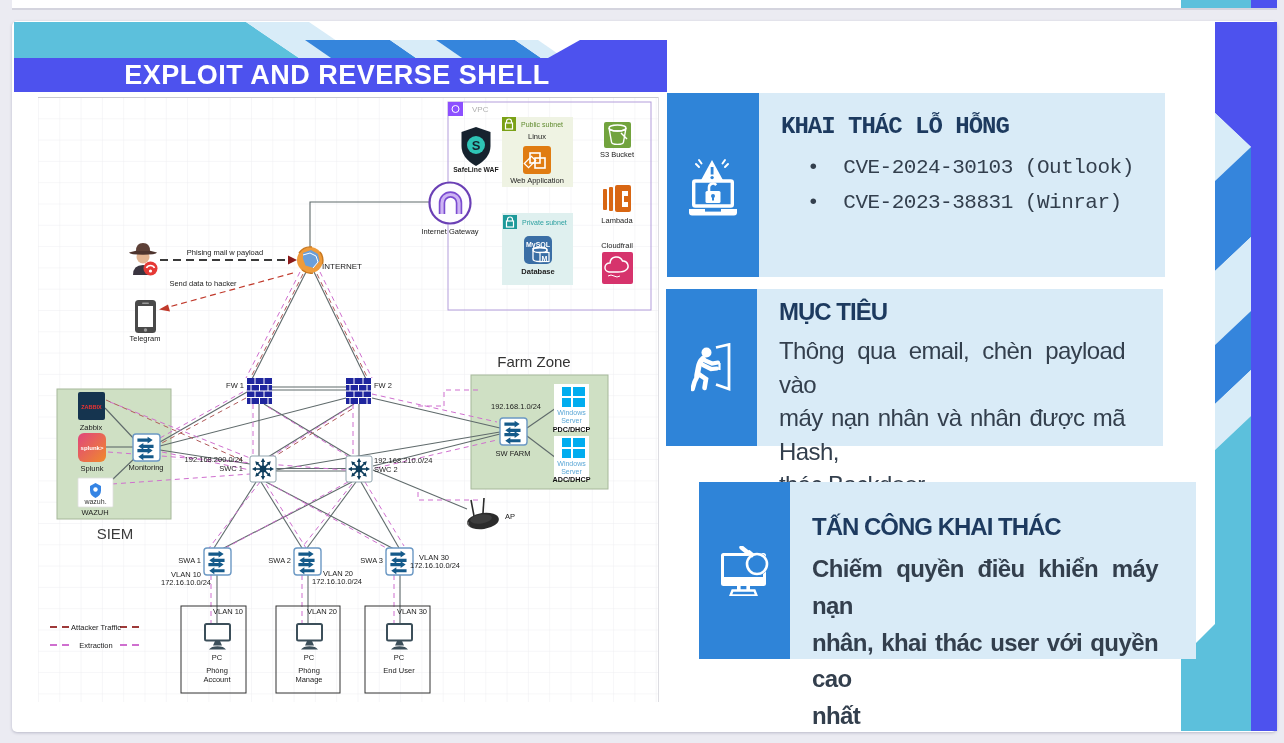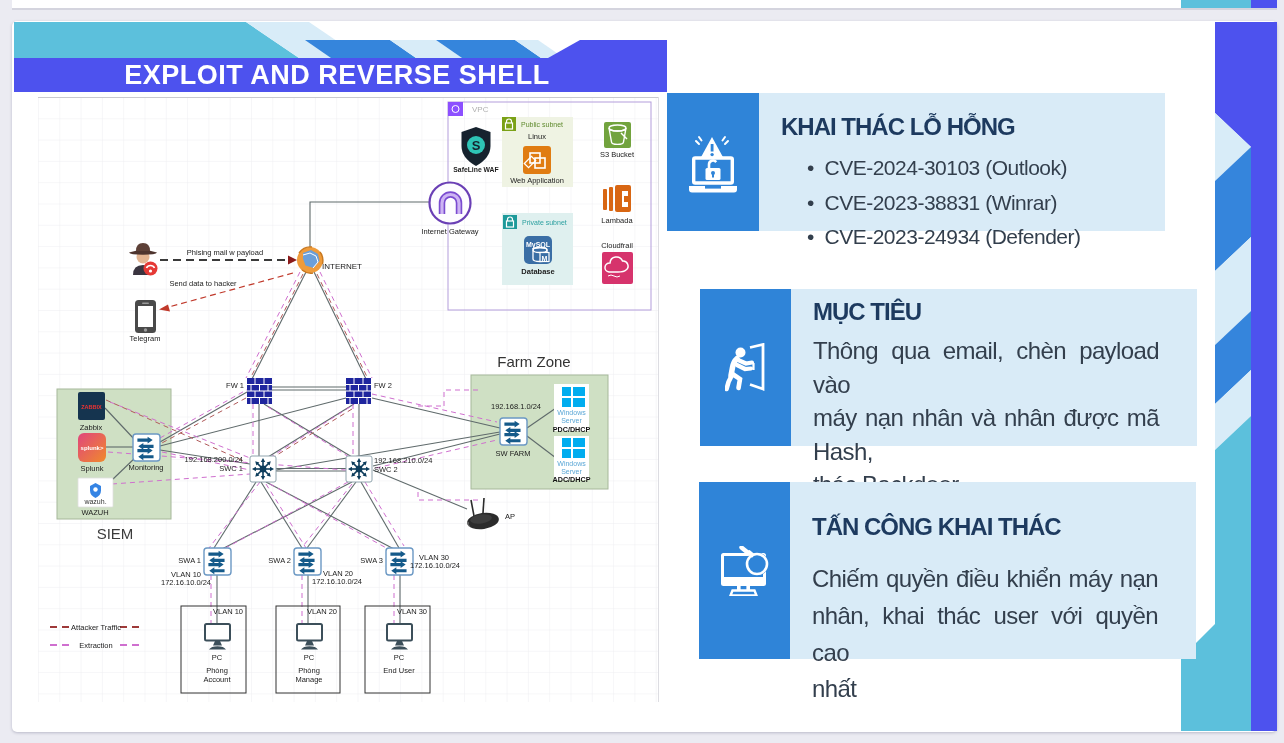--- a/index.html
+++ b/index.html
@@ -407,21 +407,21 @@
     <polygon points="1215,22 1251,22 1251,147 1215,113" fill="#4d52ee"></polygon>
     <polygon points="1215,113 1251,147 1215,181" fill="#d8ecf8"></polygon>
     <polygon points="1215,181 1251,147 1251,237 1215,271" fill="#3585dc"></polygon>
     <polygon points="1215,271 1251,237 1251,311 1215,345" fill="#d8ecf8"></polygon>
     <polygon points="1215,345 1251,311 1251,370 1215,404" fill="#3585dc"></polygon>
     <polygon points="1215,404 1251,370 1251,416 1215,450" fill="#d8ecf8"></polygon>
     <polygon points="1215,450 1251,416 1251,731 1181,731 1181,658 1215,624" fill="#5cc0dc"></polygon>
   </g>
 </svg>
 
-<div class="card" style="left:667px;top:93px;height:138px;">
+<div class="card" style="left:667px;top:93px;height:184px;font-family:Liberation Mono, monospace;">
   <div class="ico">
     <svg width="50" height="62" viewBox="0 0 50 62">
       <g stroke="#ffffff" fill="none" stroke-width="3.4">
         <rect x="5.7" y="27" width="38.6" height="25" rx="1.5"></rect>
       </g>
       <path d="M1,55 h48 v3.5 a3,3 0 0 1 -3,3 h-42 a3,3 0 0 1 -3,-3 Z" fill="#ffffff"></path>
       <rect x="17" y="55" width="16" height="2.6" fill="#2f84d8"></rect>
       <polygon points="24,6 36,28 12,28" fill="#ffffff"></polygon>
       <rect x="22.7" y="13" width="2.8" height="7.5" fill="#2f84d8"></rect>
       <circle cx="24.1" cy="23.6" r="1.7" fill="#2f84d8"></circle>
@@ -436,27 +436,26 @@
       <circle cx="25" cy="42" r="2" fill="#2f84d8"></circle>
       <rect x="24" y="42" width="2" height="4.5" fill="#2f84d8"></rect>
     </svg>
   </div>
   <div class="body">
     <div class="ctitle" style="margin-top:20px;">KHAI THÁC LỖ HỖNG</div>
     <div style="margin-top:10px;">
       <div style="font-size:21px;letter-spacing:-0.5px;color:#333f4d;padding-left:26px;line-height:34.7px;">
         <div>•&nbsp; CVE-2024-30103 (Outlook)</div>
         <div>•&nbsp; CVE-2023-38831 (Winrar)</div>
-        <div>•&nbsp; CVE-2023-24934 (Defender)</div>
       </div>
     </div>
   </div>
 </div>
 
-<div class="card" style="left:700px;top:289px;height:157px;">
+<div class="card" style="left:666px;top:289px;height:157px;">
   <div class="ico" style="width:91px;">
     <svg width="42" height="50" viewBox="0 0 42 50">
       <g fill="none" stroke="#ffffff" stroke-linecap="round">
         <circle cx="15.5" cy="9.5" r="5" fill="#ffffff" stroke="none"></circle>
         <path d="M12,15.5 q-3.5,3 -4.5,9 l-1.5,8" stroke-width="5.5"></path>
         <path d="M13,17 l8,3.5 6,-1" stroke-width="4.2"></path>
         <path d="M12,22 l8,4 6,-0.5" stroke-width="4.2"></path>
         <path d="M7.5,31 l7.5,5 -1.5,9" stroke-width="4.6"></path>
         <path d="M7,32 l-3.5,7 -2,7" stroke-width="4.6"></path>
       </g>
@@ -485,19 +484,19 @@
       <rect x="25.4" y="38.5" width="3.6" height="6" fill="#ffffff"></rect>
       <path d="M11.5,44.5 h22 l2,5 h-26 Z" fill="none" stroke="#ffffff" stroke-width="2.4"></path>
       <circle cx="36" cy="18" r="11.5" fill="#2f84d8"></circle>
       <circle cx="36" cy="18" r="10" fill="#2f84d8" stroke="#ffffff" stroke-width="2.6"></circle>
       <rect x="25.8" y="5.4" width="7.5" height="4.6" rx="1" fill="#ffffff" transform="rotate(40 29.5 7.7)"></rect>
       <line x1="26" y1="6" x2="20.5" y2="1.5" stroke="#ffffff" stroke-width="4.4" stroke-linecap="round"></line>
     </svg>
   </div>
   <div class="body">
     <div class="ctitle" style="margin-top:31px;">TẤN CÔNG KHAI THÁC</div>
-    <div class="cbody" style="line-height:36.75px;margin-top:20px;">
+    <div class="cbody" style="line-height:36.75px;margin-top:10px;font-weight:bold;">
       <div class="j">Chiếm quyền điều khiển máy nạn</div>
       <div class="j">nhân, khai thác user với quyền cao</div>
       <div>nhất</div>
     </div>
   </div>
 </div>
 
 </body></html>

